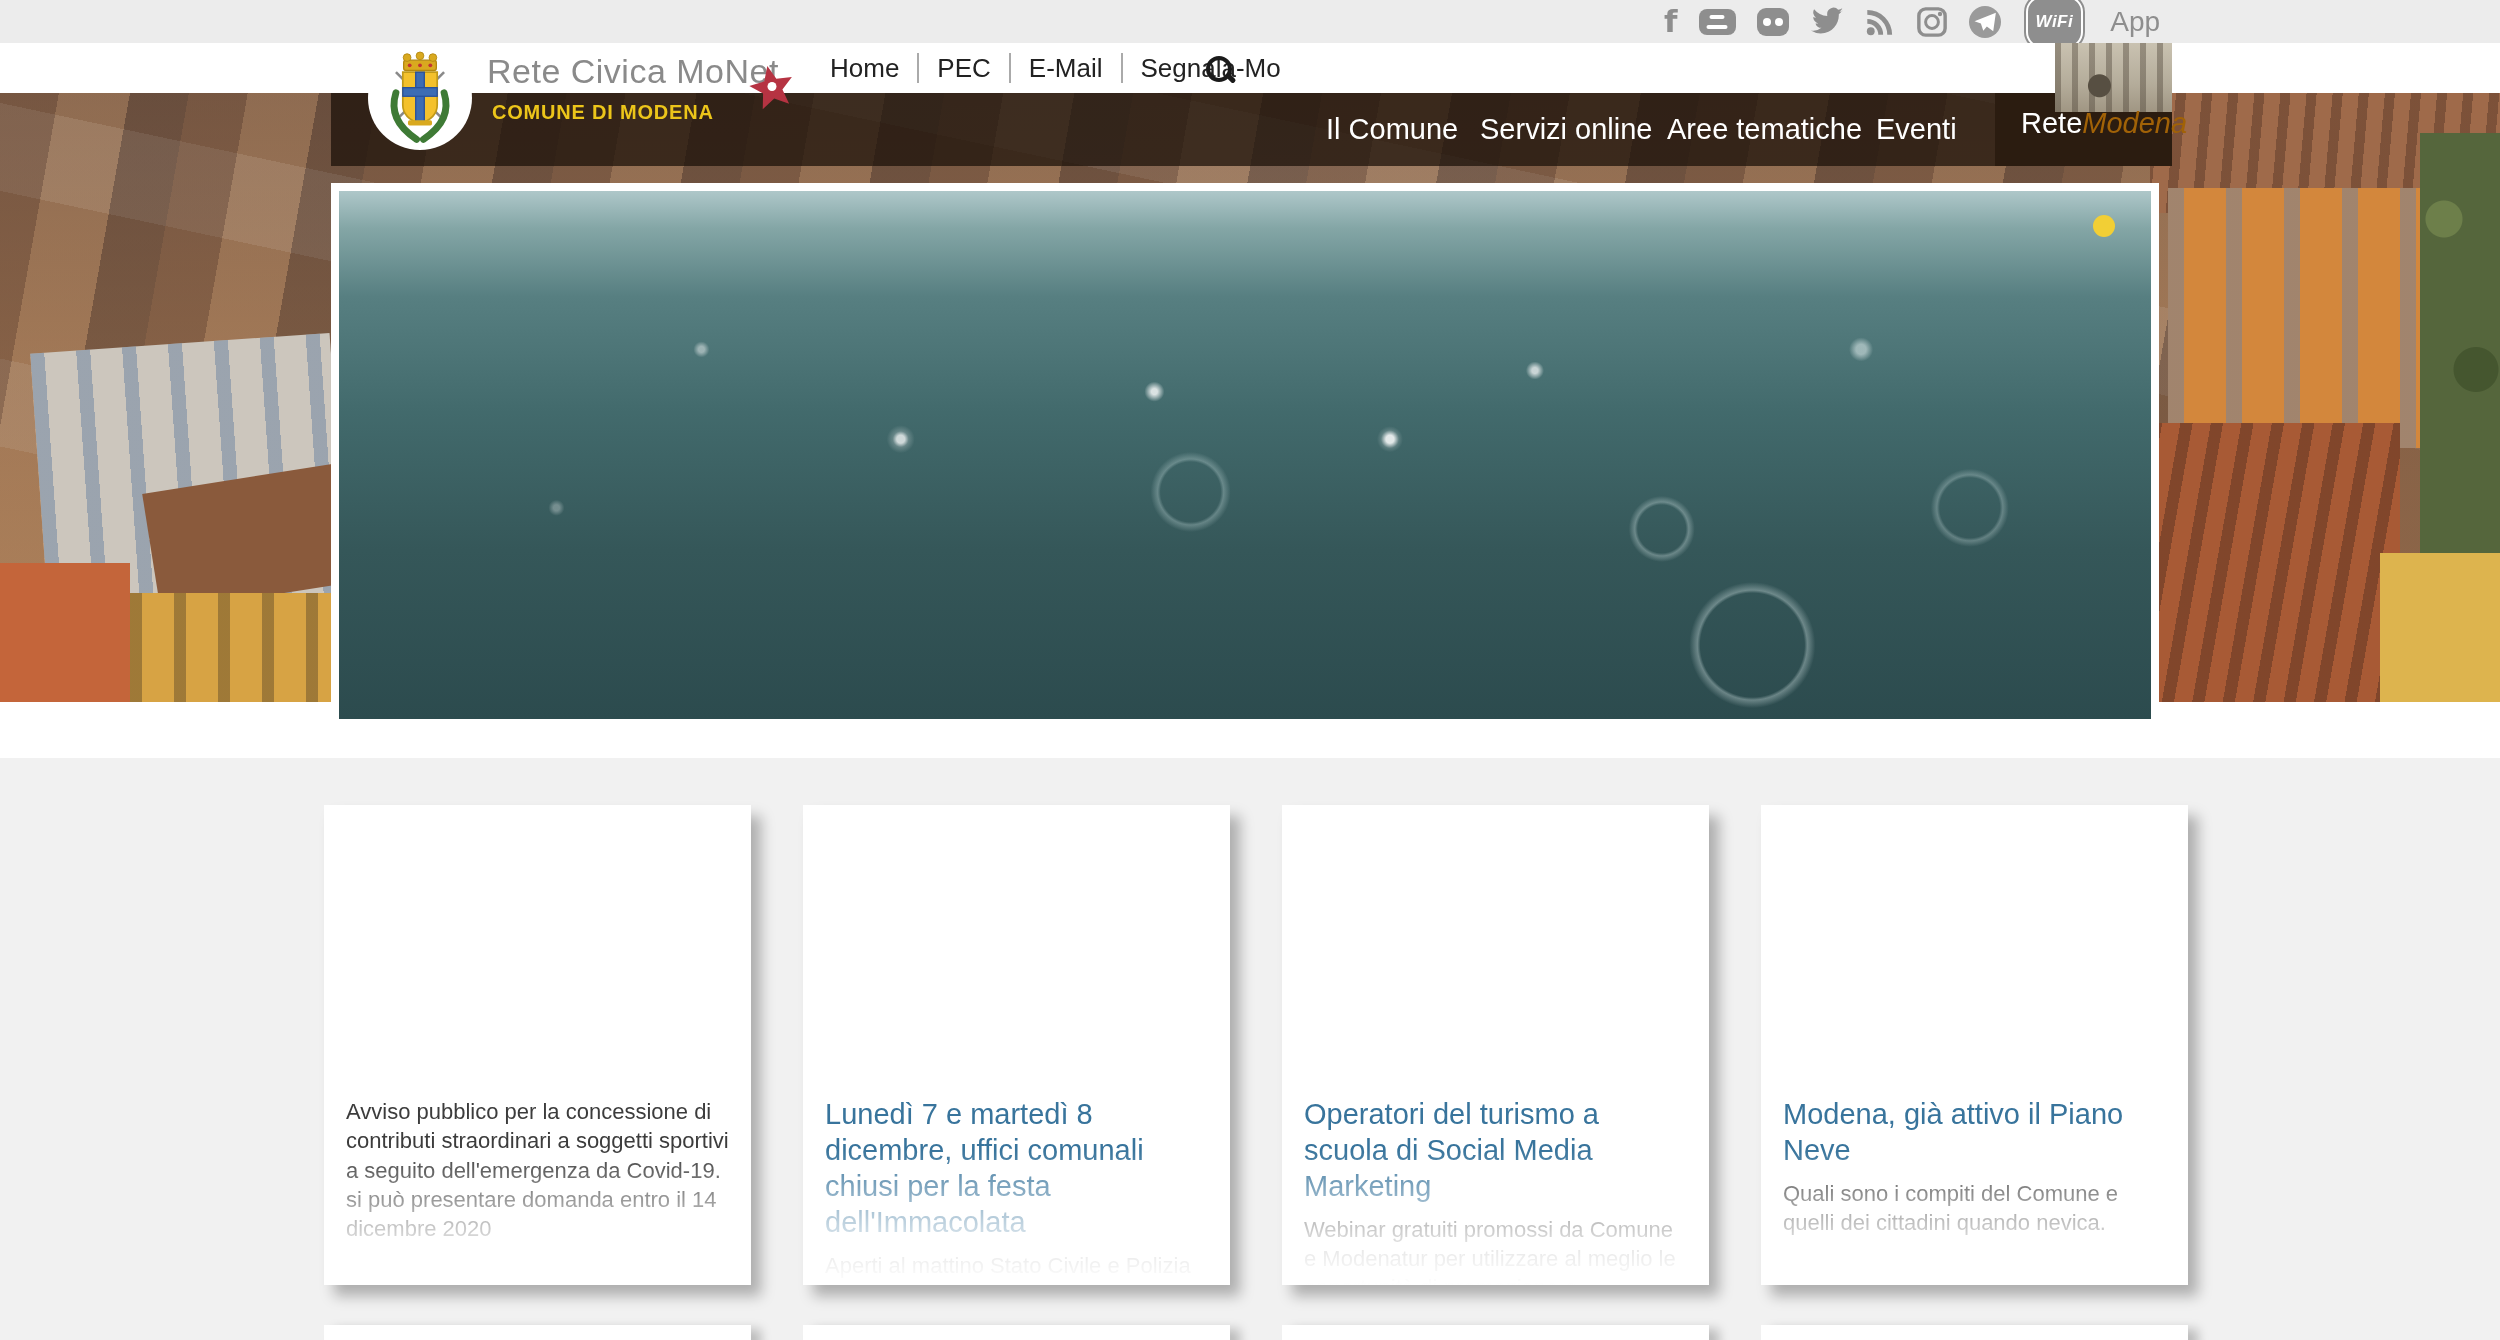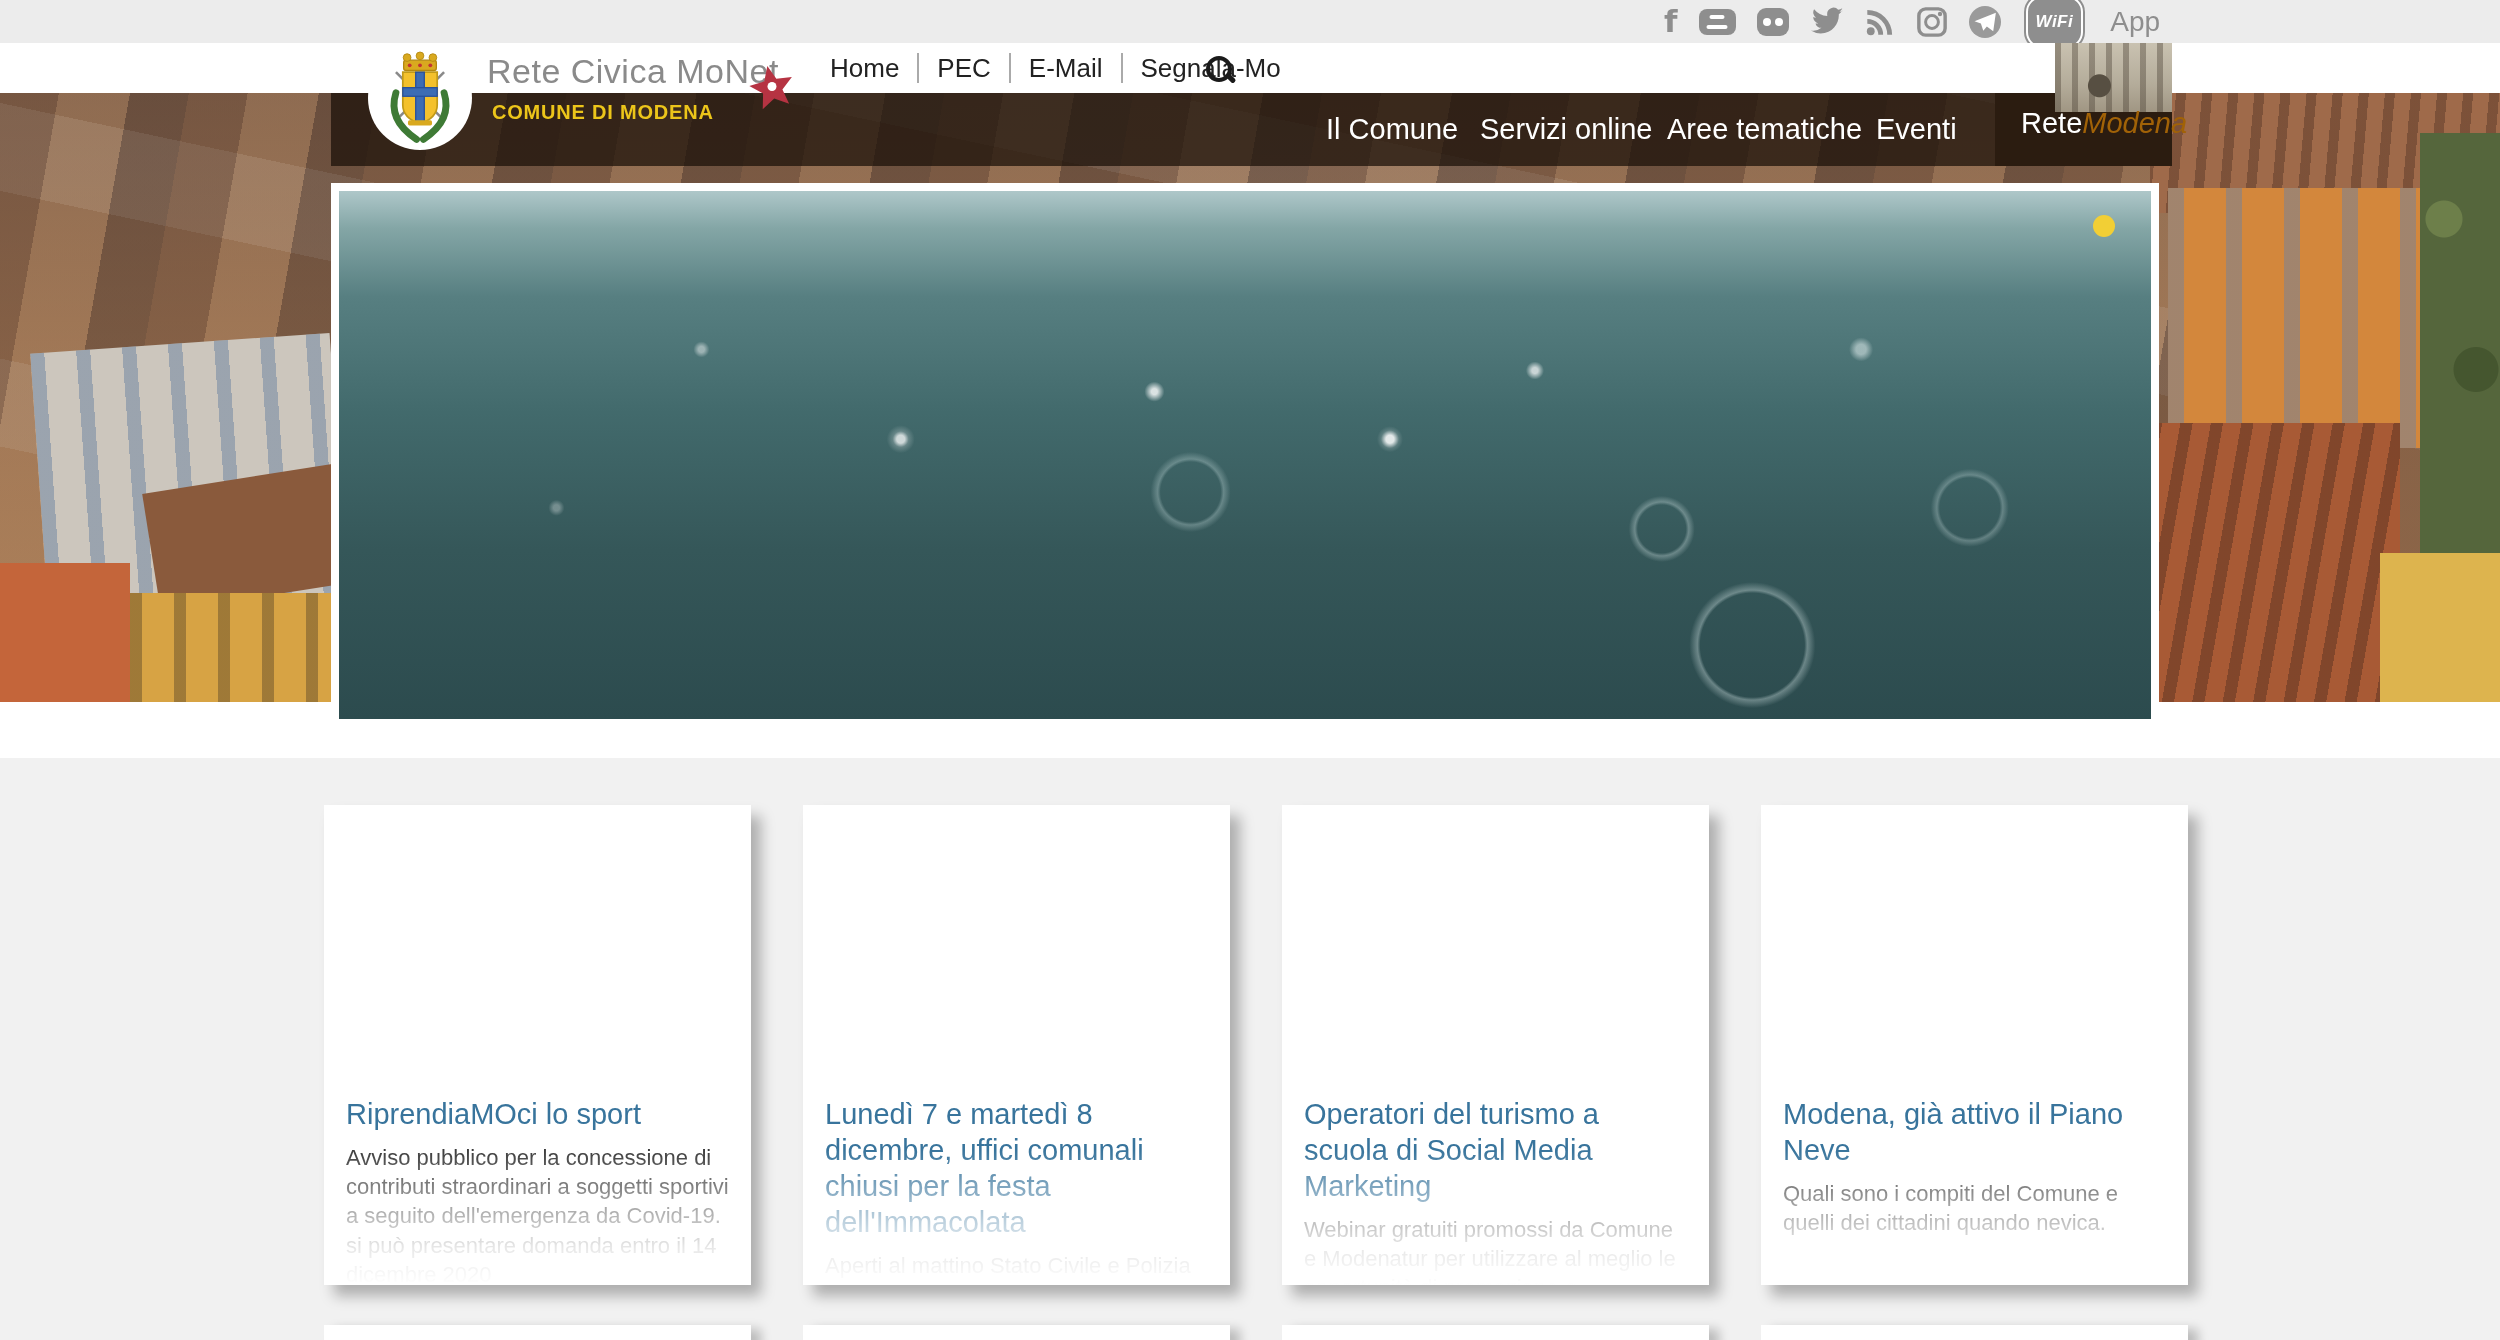--- a/index.html
+++ b/index.html
@@ -209,21 +209,20 @@
 <div class="hero">
   <div class="herodot"></div>
 </div>
 
 <div class="whitegap"></div>
 <div class="graysection"></div>
 
 <div class="card c0">
   <div class="imgph"></div>
   <div class="cardtext">
-    <div class="ctitle">RiprendiaMOci lo sport</div>
     <div class="cbody">Avviso pubblico per la concessione di contributi straordinari a soggetti sportivi a seguito dell'emergenza da Covid-19. si può presentare domanda entro il 14 dicembre 2020</div>
   </div>
   <div class="fade"></div>
 </div>
 <div class="card c1">
   <div class="imgph"></div>
   <div class="cardtext">
     <div class="ctitle">Lunedì 7 e martedì 8 dicembre, uffici comunali chiusi per la festa dell'Immacolata</div>
     <div class="cbody">Aperti al mattino Stato Civile e Polizia</div>
   </div>

